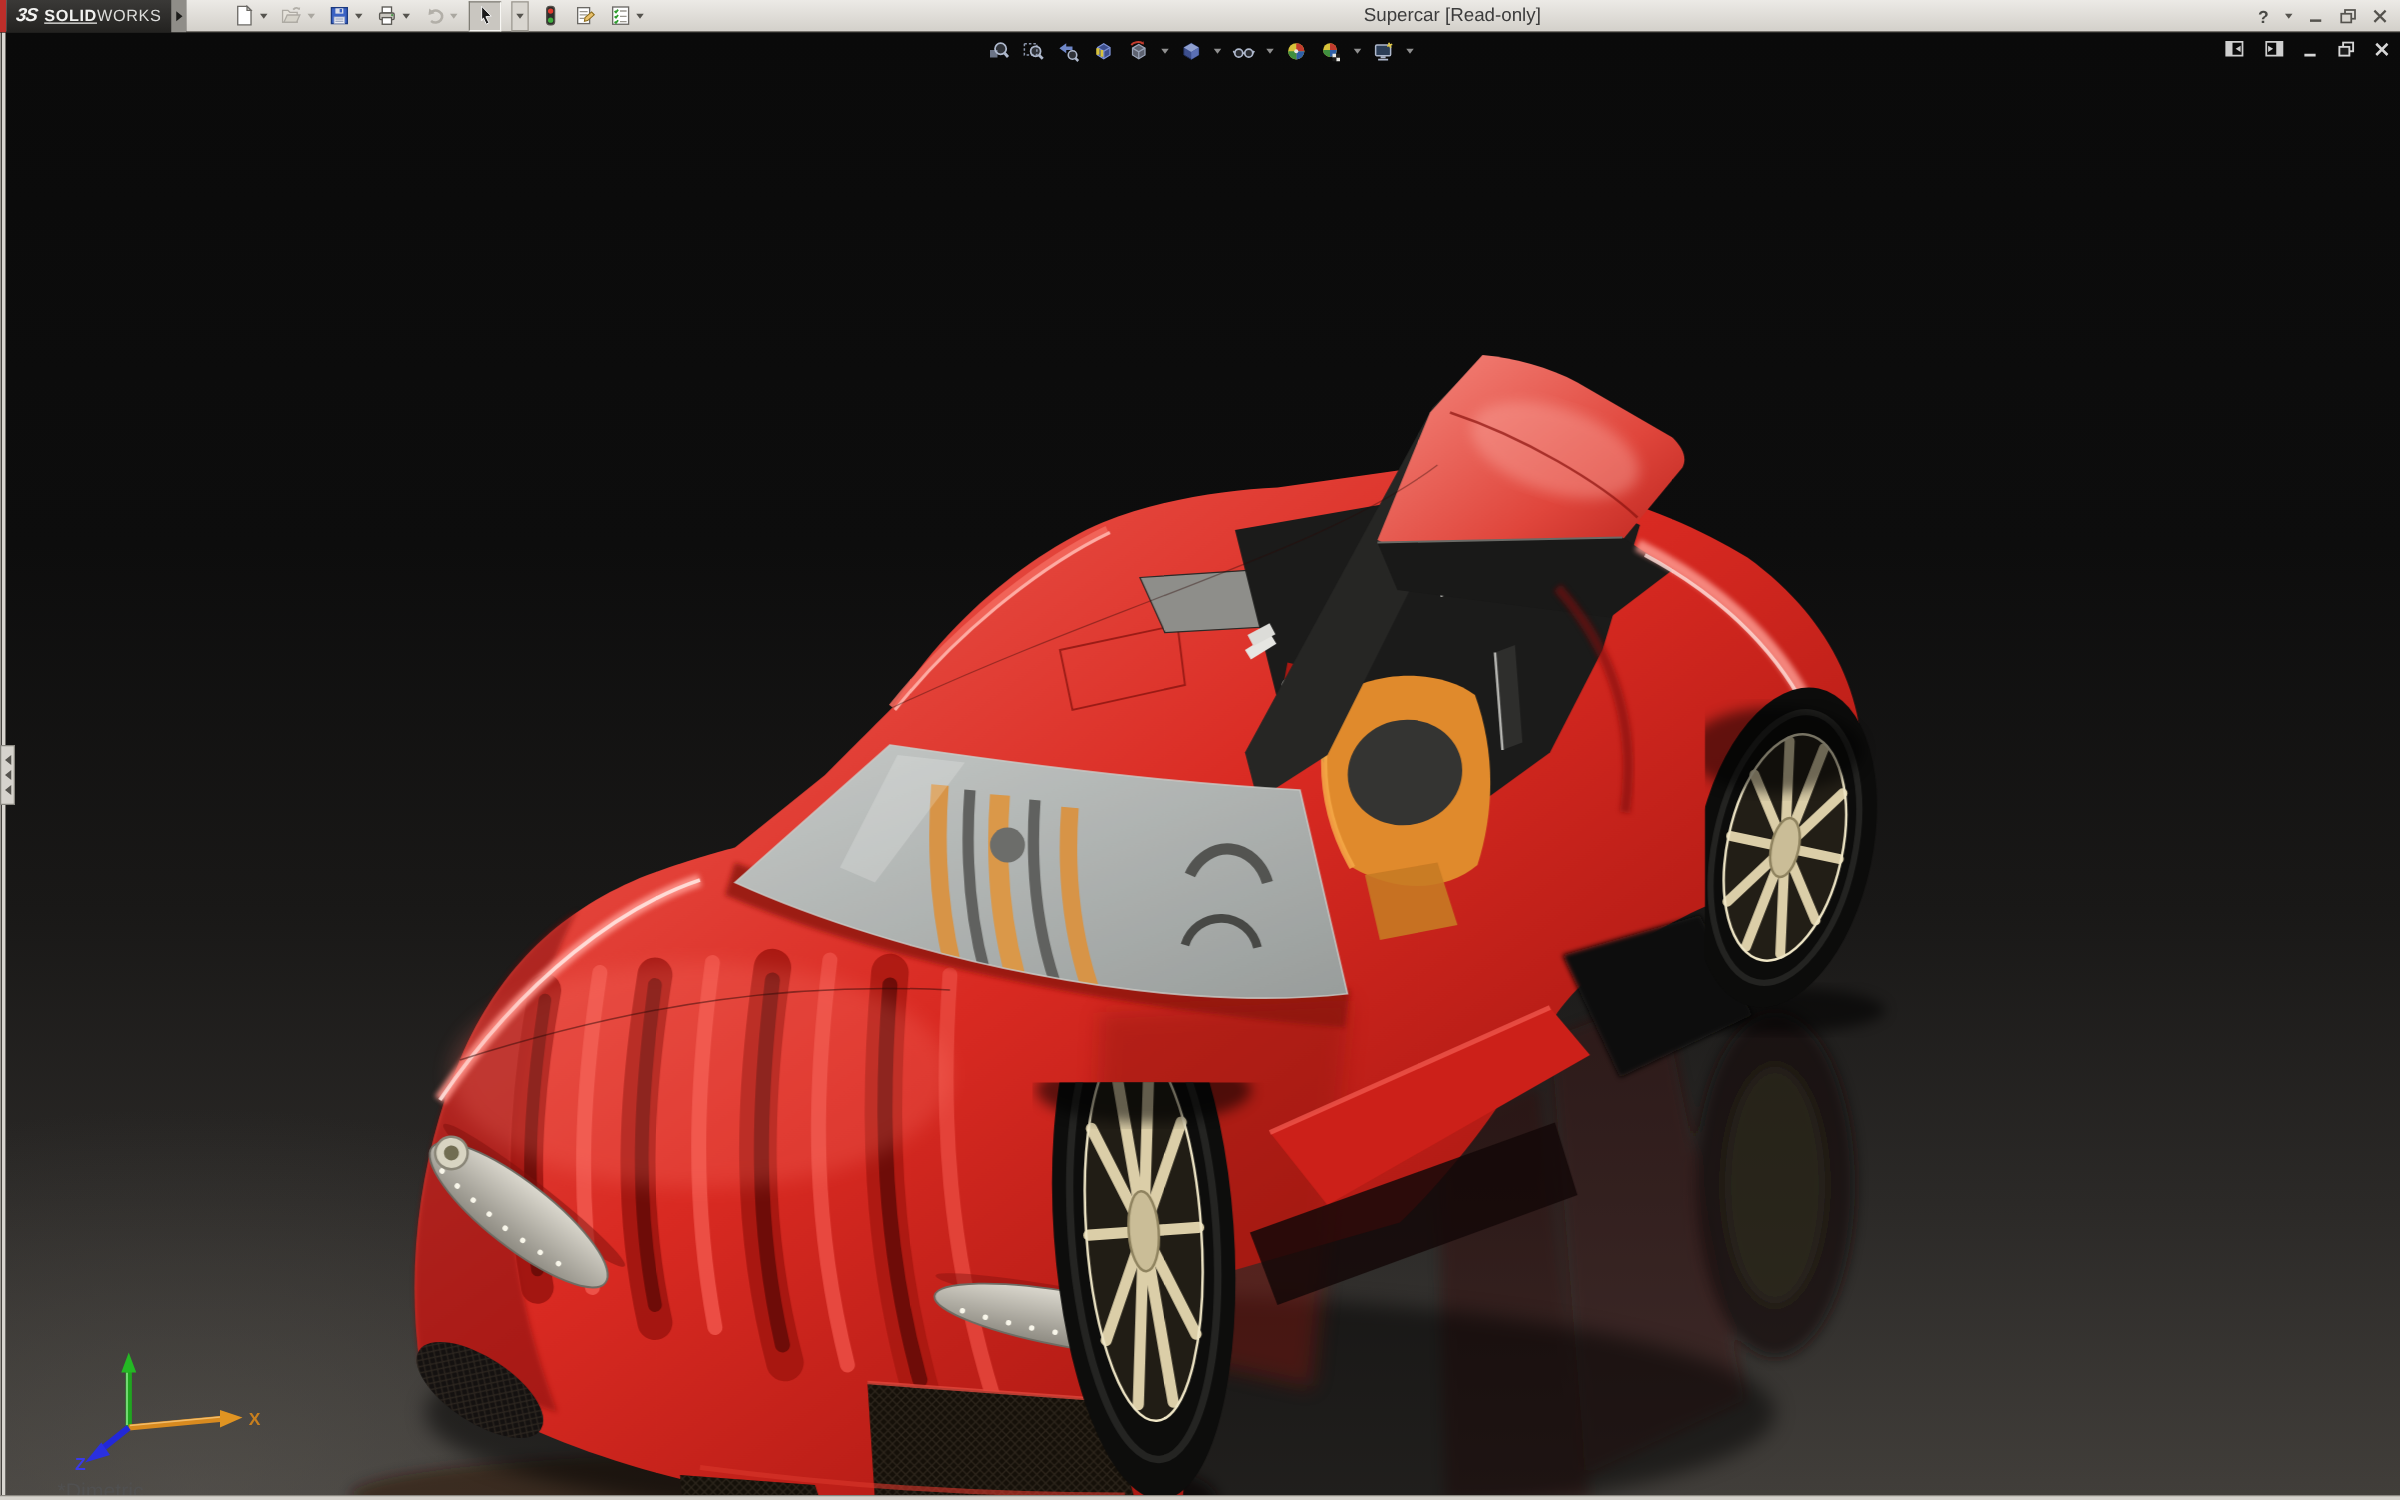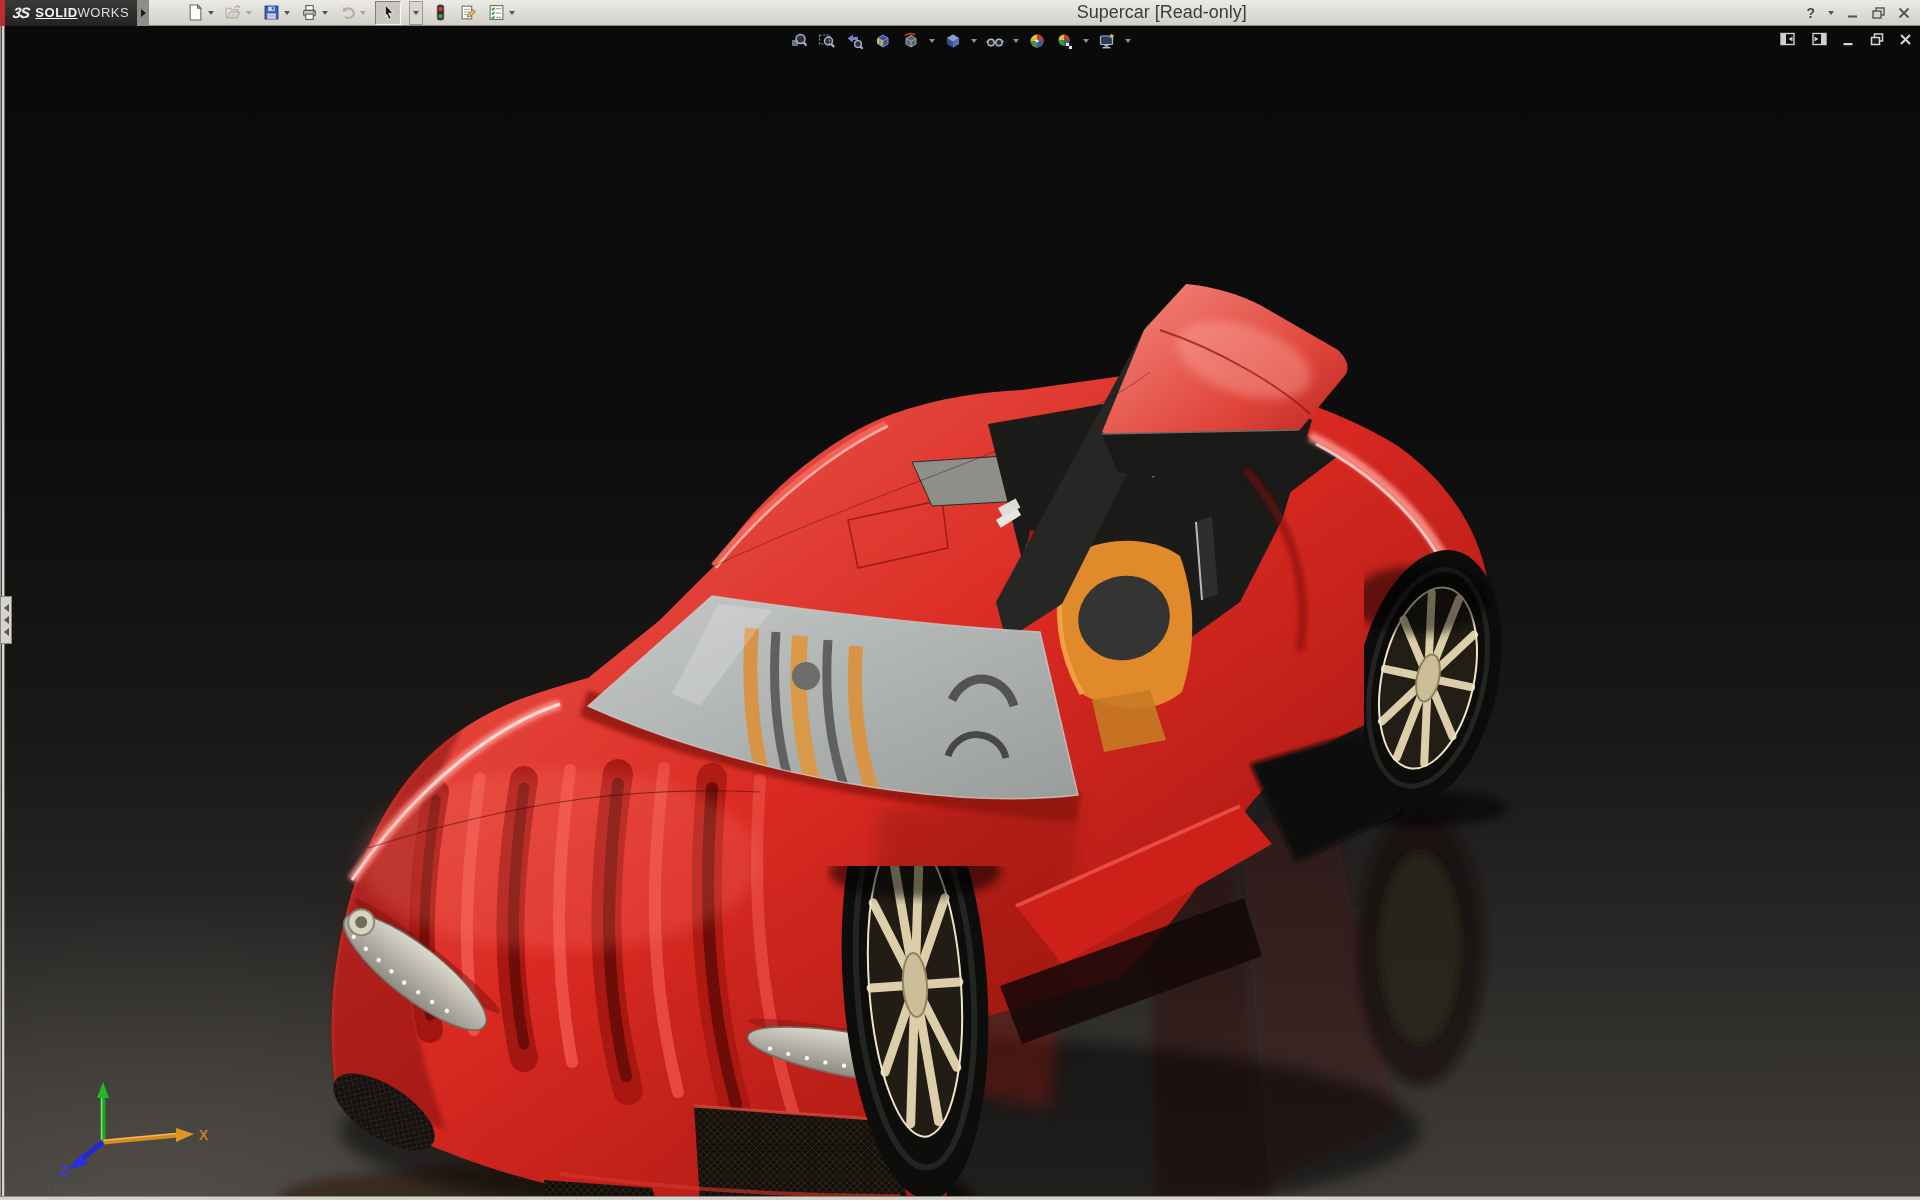--- a/index.html
+++ b/index.html
@@ -28,21 +28,21 @@
   .tbtn svg { display:block; }
   .dd { width:0; height:0; border-left:3.5px solid transparent; border-right:3.5px solid transparent;
     border-top:4px solid #55534e; margin-left:4px; }
   .dd.dis { border-top-color:#aaa7a0; }
   .pressed { background:#c9c6c0; border:1px solid; border-color:#807e76 #f8f7f4 #f8f7f4 #807e76;
     height:24px; width:26px; justify-content:center; padding:0; }
   .ddbox { height:24px; width:14px; border:1px solid #9a978f; background:#d9d6d0;
     display:flex; align-items:center; justify-content:center; margin-left:1px; }
   .ddbox .dd { margin:0; }
 
-  .title { flex:1; text-align:center; font-size:18px; color:#3c3c3c; white-space:nowrap; }
+  .title { flex:1; text-align:center; font-size:15px; color:#3c3c3c; white-space:nowrap; }
 
   .wincontrols { display:flex; align-items:center; gap:13px; padding-right:10px; flex:0 0 auto; }
   .help { font-size:14px; font-weight:bold; color:#4a4a46; }
   .wincontrols svg { display:block; }
 
   
   .viewport { position:absolute; top:26px; left:0; right:0; bottom:4px; overflow:hidden;
     background:
       radial-gradient(900px 500px at 8% 100%, rgba(96,93,88,.50), rgba(0,0,0,0) 62%),
       linear-gradient(180deg,#0a0a0a 0%,#0d0d0d 35%,#191817 60%,#2b2927 80%,#413e3a 100%); }

